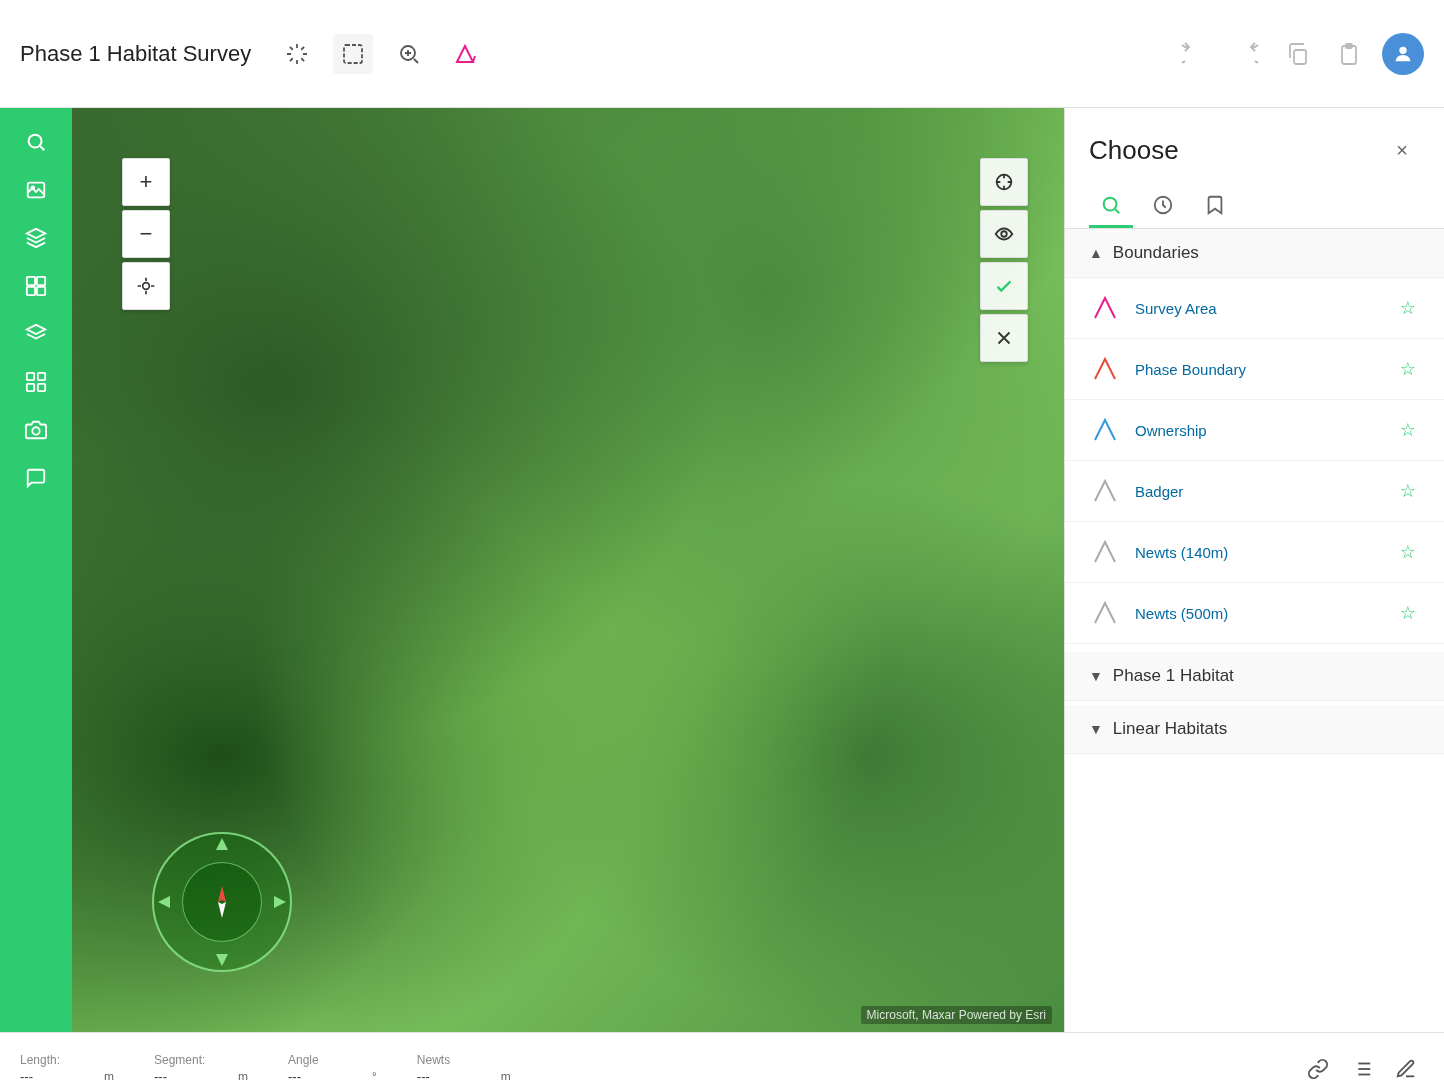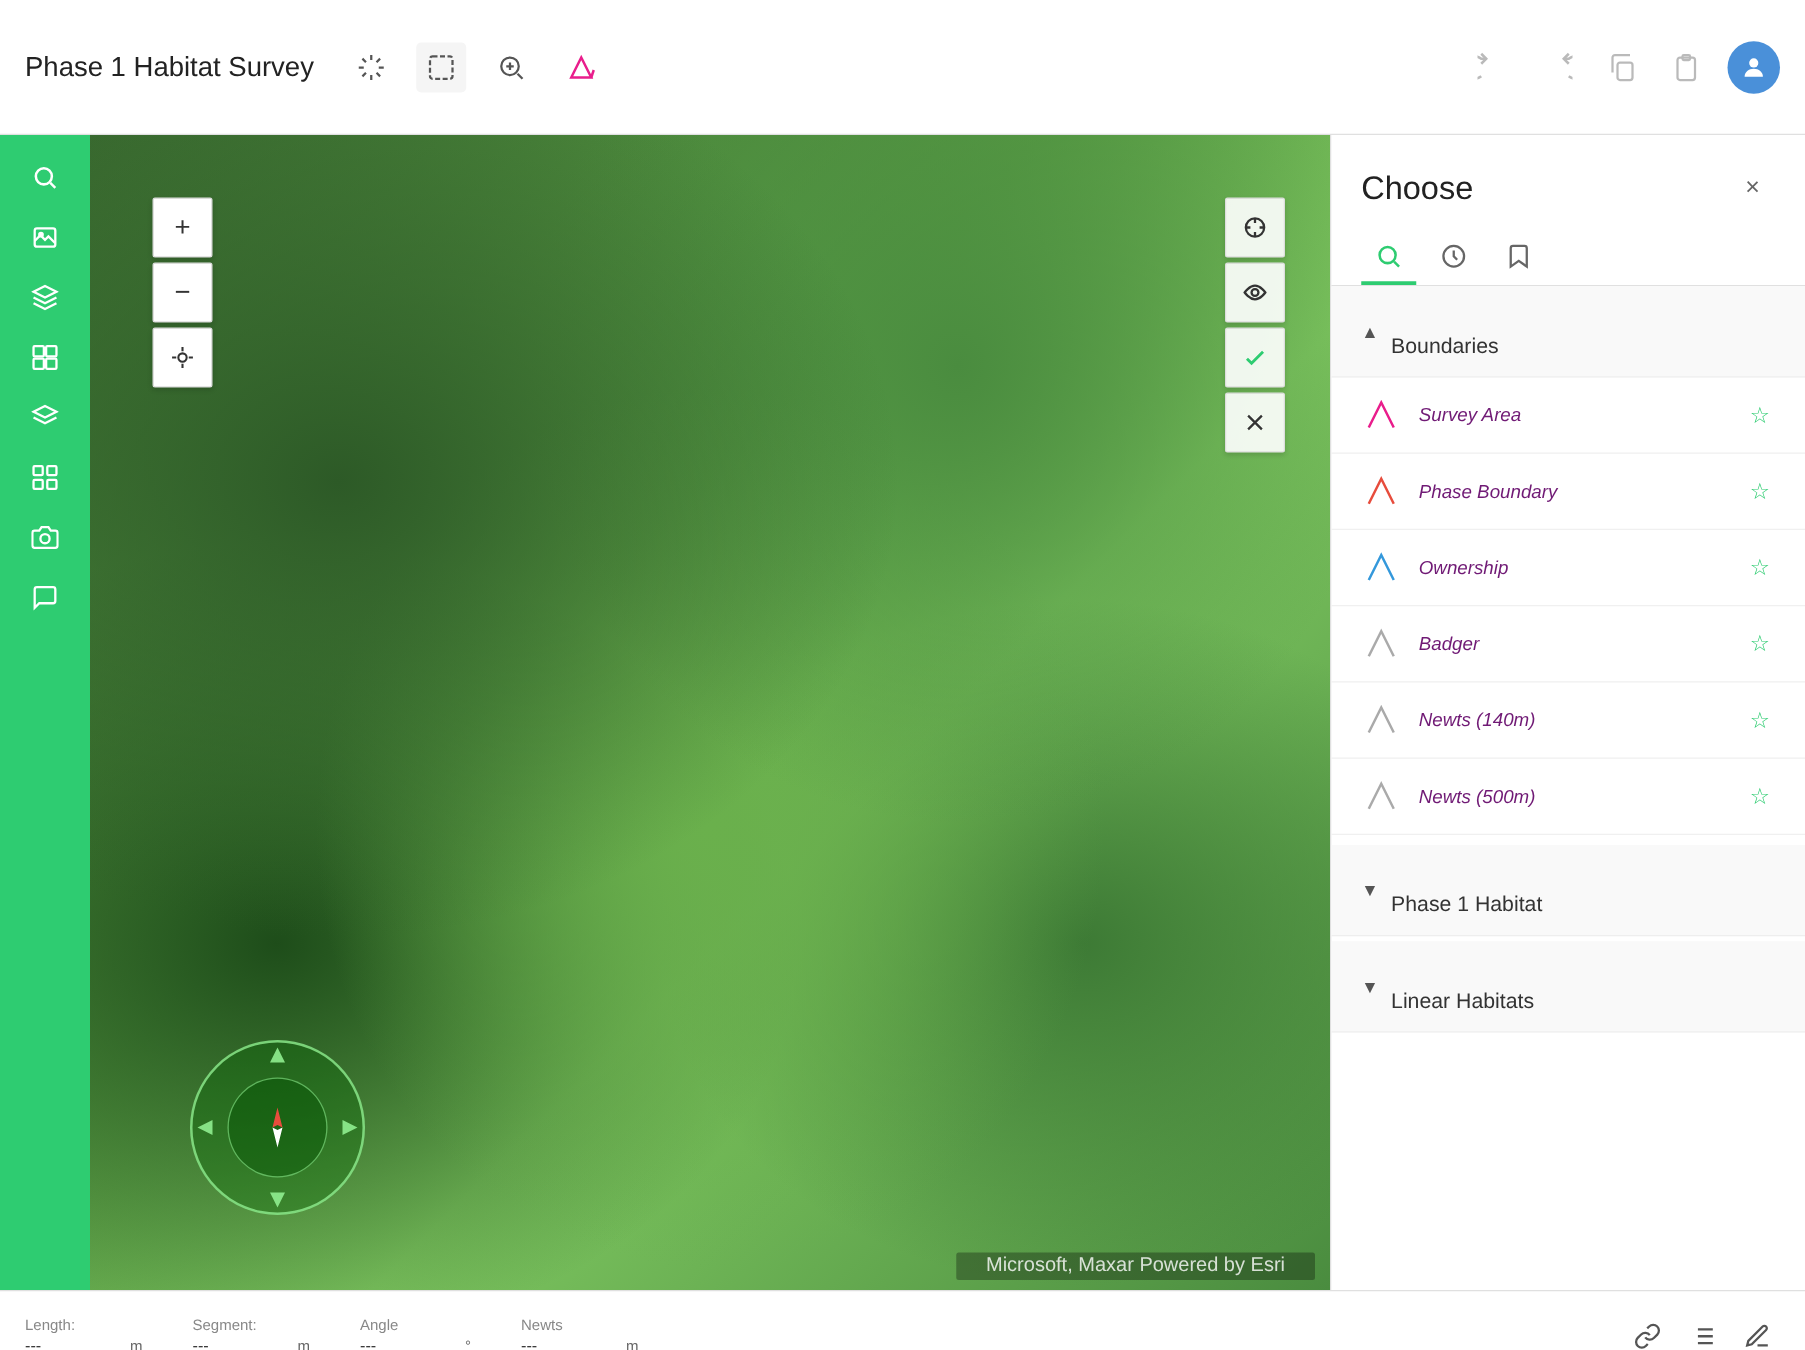--- a/index.html
+++ b/index.html
@@ -193,24 +193,24 @@
       border-top: 6px solid transparent;
       border-bottom: 6px solid transparent;
       border-left: 12px solid rgba(144,238,144,0.9);
     }
 
     
     .map-attribution {
       position: absolute;
       bottom: 8px;
       right: 12px;
-      font-size: 16px;
+      font-size: 12px;
       color: rgba(255,255,255,0.8);
       background: rgba(0,0,0,0.3);
-      padding: 2px 24px;
+      padding: 2px 6px;
       border-radius: 2px;
     }
 
     
     .choose-panel {
       width: 380px;
       background: #fff;
       border-left: 1px solid #e0e0e0;
       display: flex;
       flex-direction: column;
@@ -290,42 +290,40 @@
       font-size: 17px;
       color: #333;
     }
     .category-header .chevron {
       margin-right: 10px;
       color: #555;
       font-size: 14px;
     }
     .category-header .cat-name {
       font-weight: 500;
-      margin-top: 24px;
     }
 
     
     .template-item {
       display: flex;
       align-items: center;
       padding: 14px 24px;
       border-bottom: 1px solid #f0f0f0;
       cursor: pointer;
     }
     .template-icon {
       width: 32px; height: 32px;
       margin-right: 14px;
       display: flex; align-items: center; justify-content: center;
       flex-shrink: 0;
     }
     .template-name {
       flex: 1;
       font-size: 15px;
-      color: #701a75;
-      font-style: italic;
+      color: #0369a1;
     }
     .star-btn {
       color: #2ecc71;
       font-size: 18px;
       cursor: pointer;
       padding: 4px;
     }
 
     
     .bottom-bar {

